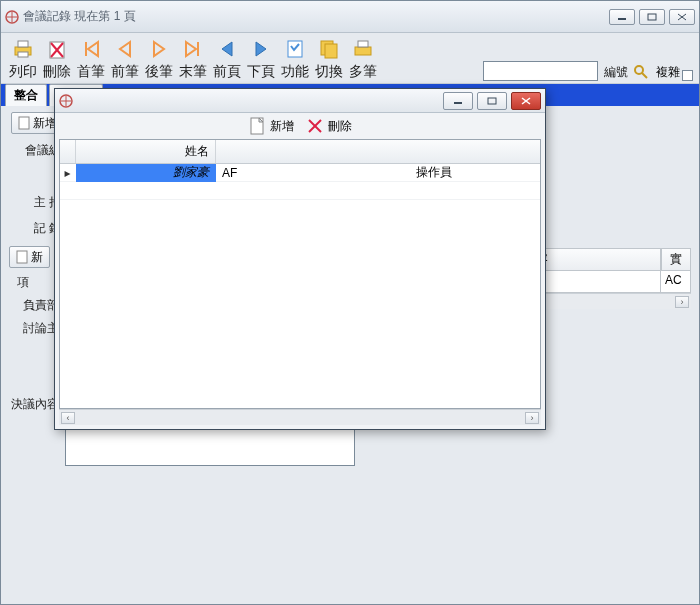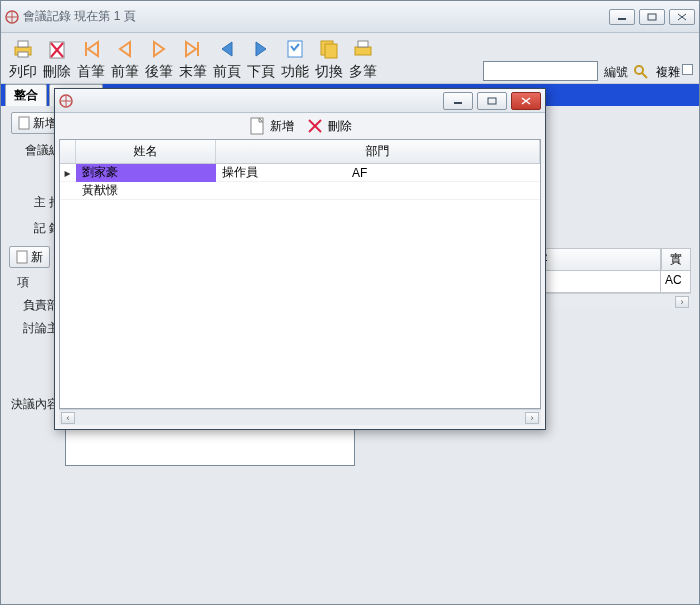--- a/index.html
+++ b/index.html
@@ -16,21 +16,21 @@
 
 
 .main-toolbar { padding: 4px 6px 2px 6px; display: flex; align-items: flex-end; gap: 2px; background: #e6eaef; border-bottom: 1px solid #c8cfd6; }
 .tb-item { display: flex; flex-direction: column; align-items: center; width: 32px; cursor: default; }
 .tb-item .tb-icon { width: 24px; height: 24px; display: flex; align-items: center; justify-content: center; }
 .tb-item .tb-label { font-size: 14px; color: #222; margin-top: 2px; }
 .toolbar-spacer { flex: 1; }
 .search-box { width: 115px; height: 20px; border: 1px solid #7a8a99; background: #fff; }
 .search-label { margin-left: 4px; color: #222; }
 .search-icon-btn { width: 18px; height: 18px; margin-left: 2px; display: flex; align-items: center; justify-content: center; }
-.complex { margin-left: 4px; display: flex; align-items: flex-start; }
+.complex { margin-left: 4px; display: flex; align-items: flex-end; }
 .complex-chk { width: 11px; height: 11px; border: 1px solid #7a8a99; background: #fff; margin-left: 2px; }
 
 
 .tabs { display: flex; padding: 0 4px; background: #1d4ed8; margin-top: 0; font-weight: bold; }
 .tab { padding: 2px 8px; border: 1px solid #9aa5b0; border-bottom: none; background: #f6f8fa; margin-right: 2px; border-radius: 2px 2px 0 0; }
 
 
 .form-area { padding: 6px 10px; background: #e6eaef; display: flex; flex-direction: column; gap: 6px; flex: 0 0 auto; }
 .form-row { display: flex; align-items: center; gap: 6px; }
 .form-lbl { width: 50px; text-align: right; color: #222; }
@@ -53,26 +53,26 @@
 .modal .titlebar { background: linear-gradient(#f6f8fb,#e1e6ec); height: 24px; }
 .modal .win-btn { width: 30px; height: 18px; }
 .modal .win-btn.close { background: linear-gradient(#e86a5f,#c33b2e); color: #fff; border-color: #8a2b22; }
 .modal-toolbar { display: flex; align-items: center; justify-content: center; gap: 12px; padding: 4px 0; background: #f1f3f6; }
 .modal-tool { display: flex; align-items: center; gap: 4px; cursor: default; }
 .modal-tool .mt-icon { width: 18px; height: 18px; display: flex; align-items: center; justify-content: center; }
 .grid { flex: 1; background: #fff; border: 1px solid #9aa5b0; margin: 0 4px 0 4px; display: flex; flex-direction: column; overflow: hidden; }
 .grid-head { display: flex; background: linear-gradient(#fbfcfd,#e9edf1); border-bottom: 1px solid #c6ccd2; }
 .gh-cell { padding: 3px 6px; border-right: 1px solid #d0d5da; text-align: center; }
 .c0 { width: 16px; flex: 0 0 16px; }
-.c1 { width: 140px; flex: 0 0 140px; }
+.c1 { width: 140px; flex: 0 0 140px; text-align: right; }
 .c2 { width: 130px; flex: 0 0 130px; }
 .c3 { flex: 1; }
 .grid-body { flex: 1; overflow: auto; background: #fff; }
 .grid-row { display: flex; height: 18px; align-items: center; border-bottom: 1px solid #f0f2f4; }
-.grid-row.selected .gc.c1 { background: #8b5cf6; }
+.grid-row.selected .gc.c1 { background: #3b82f6; font-style: italic; }
 .gc { padding: 1px 6px; border-right: 1px solid transparent; }
 .gc.c0 { display: flex; align-items: center; justify-content: center; color: #333; }
 .grid-scroll-h { margin: 0 4px 4px 4px; }
 
 svg { display: block; }
 </style>
 </head>
 <body>
 
 <div class="main-window">
@@ -348,32 +348,30 @@
           </svg>
         </span>
       <span>刪除</span>
     </div>
   </div>
 
   <div class="grid">
     <div class="grid-head">
       <div class="gh-cell c0"></div>
       <div class="gh-cell c1">姓名</div>
-      <div class="gh-cell c3">部門</div>
     </div>
     <div class="grid-body">
       <div class="grid-row selected">
         <div class="gc c0">▸</div>
         <div class="gc c1">劉家豪</div>
+        <div class="gc c3">AF</div>
         <div class="gc c2">操作員</div>
-        <div class="gc c3">AF</div>
       </div>
       <div class="grid-row">
         <div class="gc c0"></div>
-        <div class="gc c1">黃猷憬</div>
       </div>
     </div>
   </div>
   <div class="scroll-h grid-scroll-h">
     <div class="scroll-btn">‹</div>
     <div class="scroll-btn">›</div>
   </div>
 </div>
 
 </body></html>

